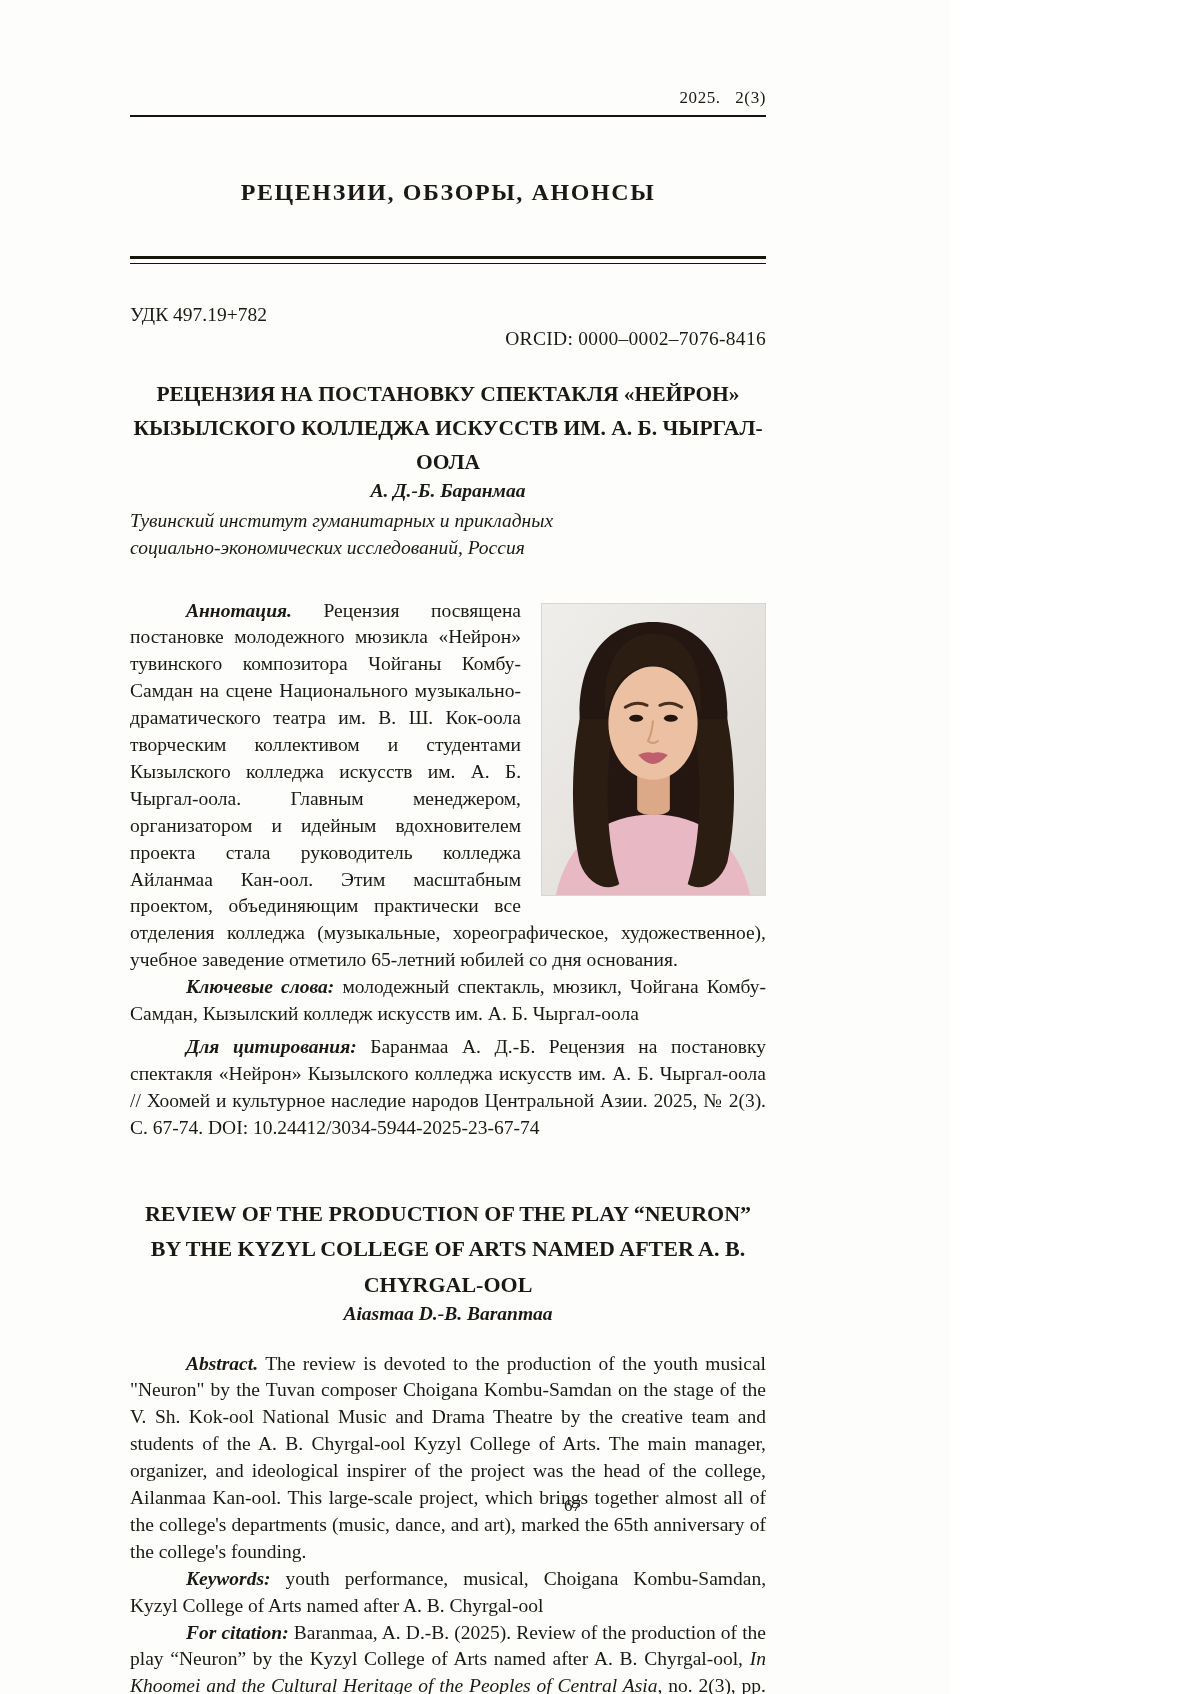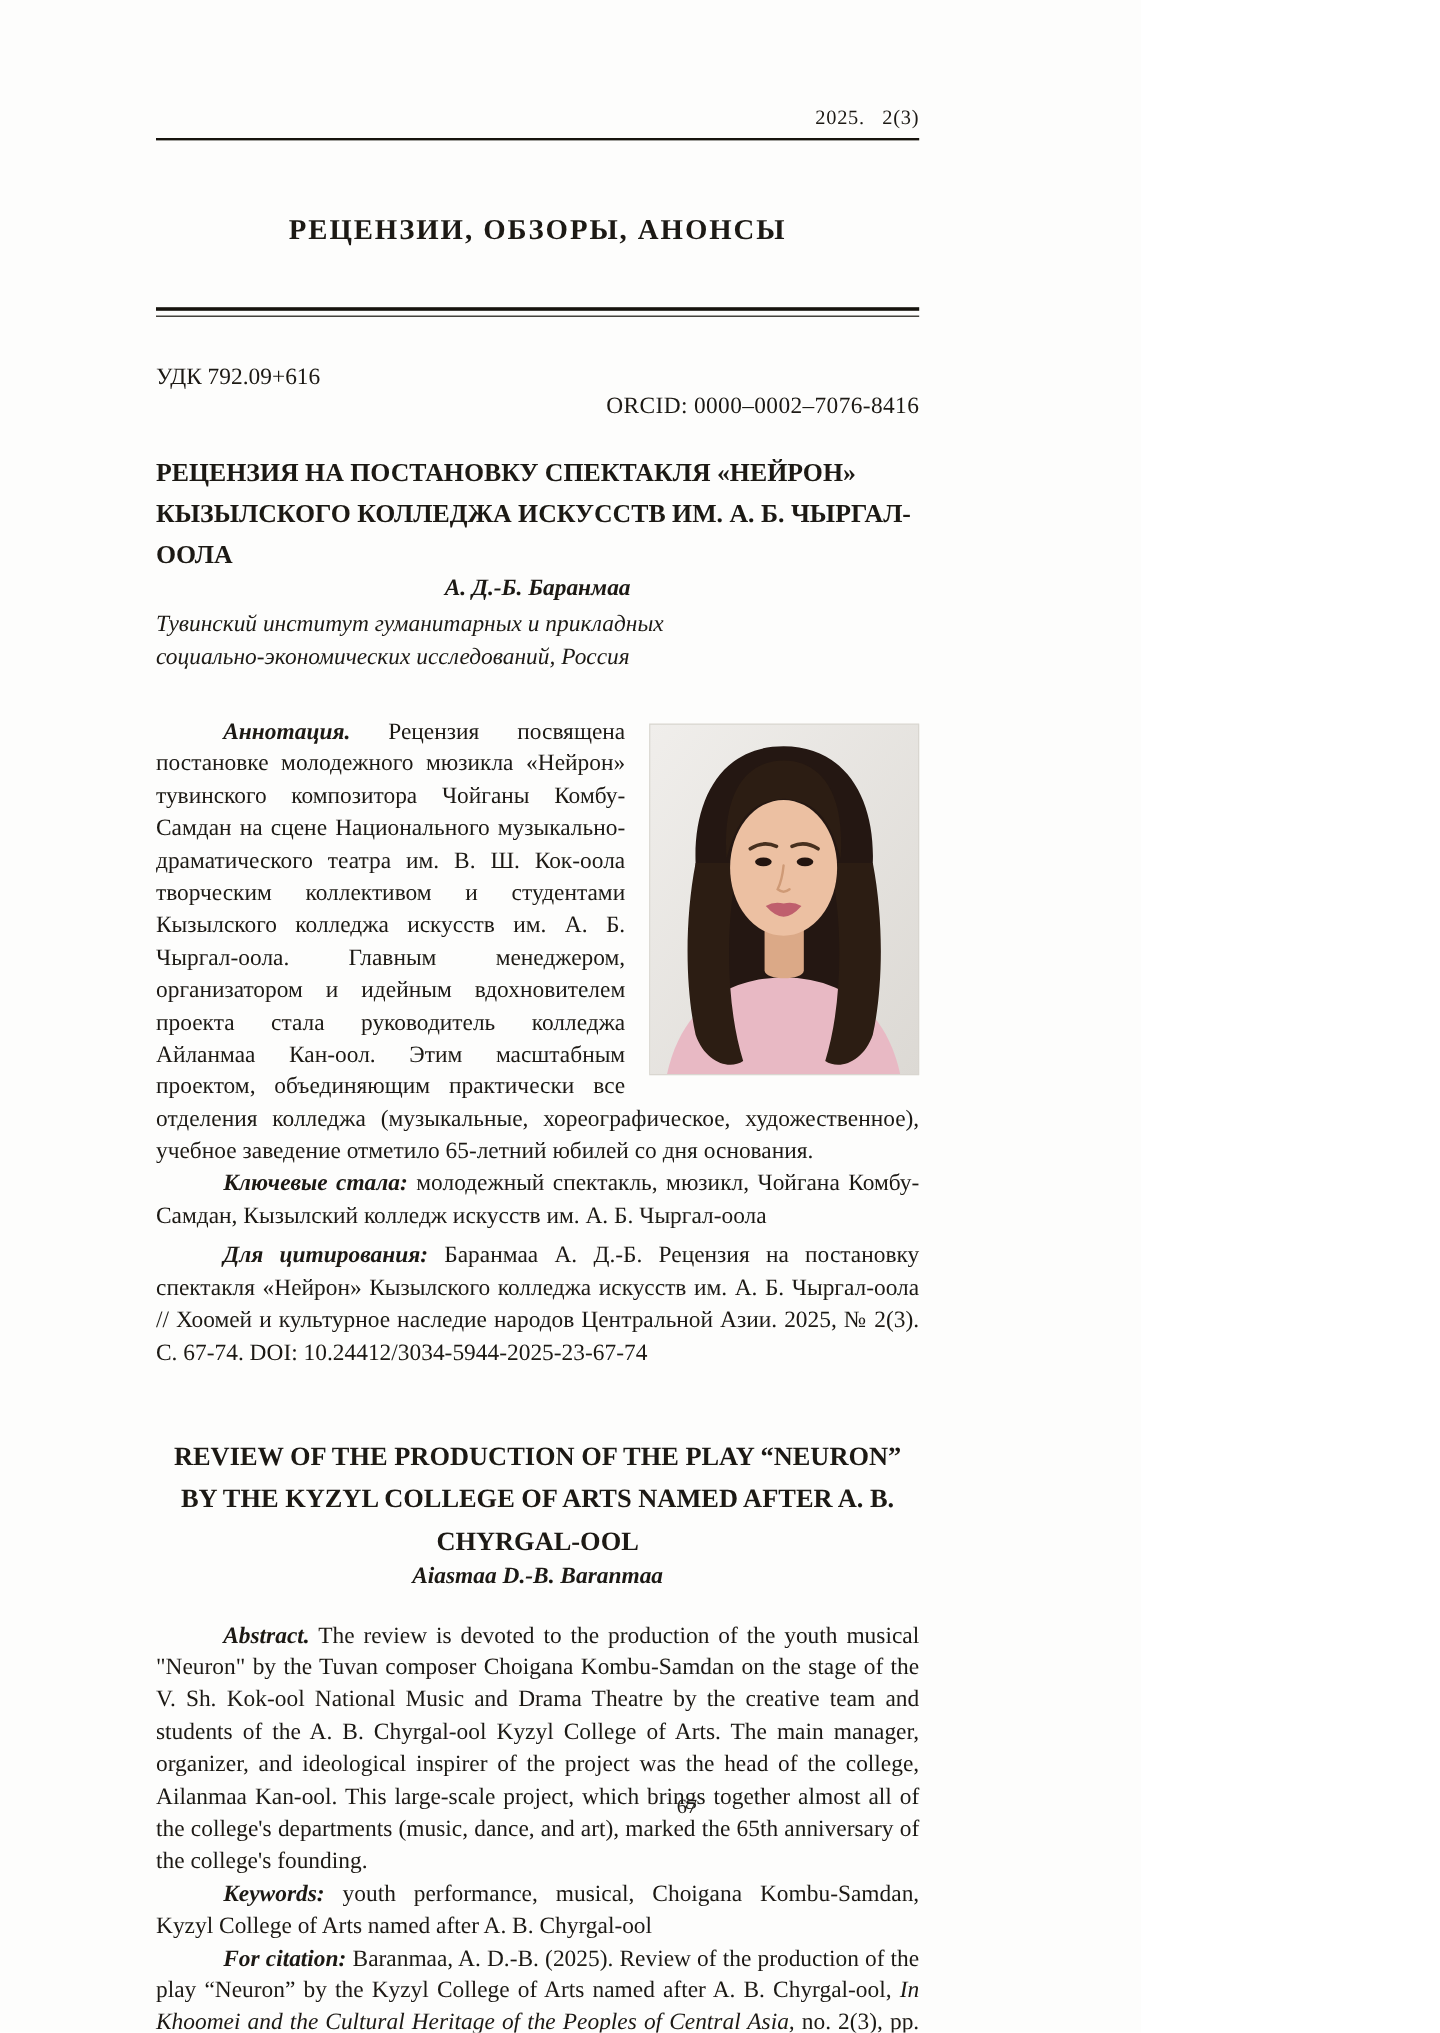--- a/index.html
+++ b/index.html
@@ -37,21 +37,21 @@
   .double-rule {
     margin-top: 50px;
     height: 8px;
     border-top: 3px solid #17140e;
     border-bottom: 1.5px solid #17140e;
   }
   .udc { font-size: 19.5px; margin-top: 40px; }
   .orcid { font-size: 19.5px; text-align: right; margin-top: 2px; letter-spacing: 0.3px; }
 
   .ru-title {
-    text-align: left;
+    text-align: center;
     font-weight: bold;
     font-size: 21.5px;
     line-height: 1.58;
     margin-top: 28px;
   }
   .author {
     text-align: center;
     font-weight: bold;
     font-style: italic;
     font-size: 19.5px;
@@ -107,21 +107,21 @@
 
 <div class="page">
   <div class="content">
 
     <div class="issue-line">2025.   2(3)</div>
     <hr class="header-rule">
 
     <h1 class="section-heading">РЕЦЕНЗИИ, ОБЗОРЫ, АНОНСЫ</h1>
     <div class="double-rule"></div>
 
-    <div class="udc">УДК 792.09+616</div>
+    <div class="udc">УДК 497.19+782</div>
     <div class="orcid">ORCID: 0000–0002–7076-8416</div>
 
     <h2 class="ru-title">
       <span>РЕЦЕНЗИЯ НА ПОСТАНОВКУ СПЕКТАКЛЯ «НЕЙРОН»</span><br>
       <span>КЫЗЫЛСКОГО КОЛЛЕДЖА ИСКУССТВ ИМ. А. Б. ЧЫРГАЛ-ООЛА</span>
     </h2>
 
     <div class="author">А. Д.-Б. Баранмаа</div>
     <div class="affiliation">
       <span>Тувинский институт гуманитарных и прикладных</span><br>
@@ -153,21 +153,21 @@
           <path d="M112 118 C111 128 109 134 107 138 Q112 142 117 138" stroke="#cf9a76" stroke-width="2" fill="none" stroke-linecap="round"></path>
           <path d="M97 152 Q104 148 112 150 Q120 148 127 152 Q119 161 112 161 Q105 161 97 152 Z" fill="#bf5f6d"></path>
         </svg>
       </div>
 
       <p class="body">
         <span class="lead">Аннотация.</span>
         <span>Рецензия посвящена постановке молодежного мюзикла «Нейрон» тувинского композитора Чойганы Комбу-Самдан на сцене Национального музыкально-драматического театра им. В. Ш. Кок-оола творческим коллективом и студентами Кызылского колледжа искусств им. А. Б. Чыргал-оола. Главным менеджером, организатором и идейным вдохновителем проекта стала руководитель колледжа Айланмаа Кан-оол. Этим масштабным проектом, объединяющим практически все отделения колледжа (музыкальные, хореографическое, художественное), учебное заведение отметило 65-летний юбилей со дня основания.</span>
       </p>
       <p class="body">
-        <span class="lead">Ключевые стала:</span>
+        <span class="lead">Ключевые слова:</span>
         <span>молодежный спектакль, мюзикл, Чойгана Комбу-Самдан, Кызылский колледж искусств им. А. Б. Чыргал-оола</span>
       </p>
       <p class="body citation-ru">
         <span class="lead">Для цитирования:</span>
         <span>Баранмаа А. Д.-Б.  Рецензия на постановку спектакля «Нейрон» Кызылского колледжа искусств им. А. Б. Чыргал-оола // Хоомей и культурное наследие народов Центральной Азии. 2025, № 2(3). С. 67-74. DOI: 10.24412/3034-5944-2025-23-67-74</span>
       </p>
     </div>
 
     <h2 class="en-title">
       <span>REVIEW OF THE PRODUCTION OF THE PLAY “NEURON”</span><br>

